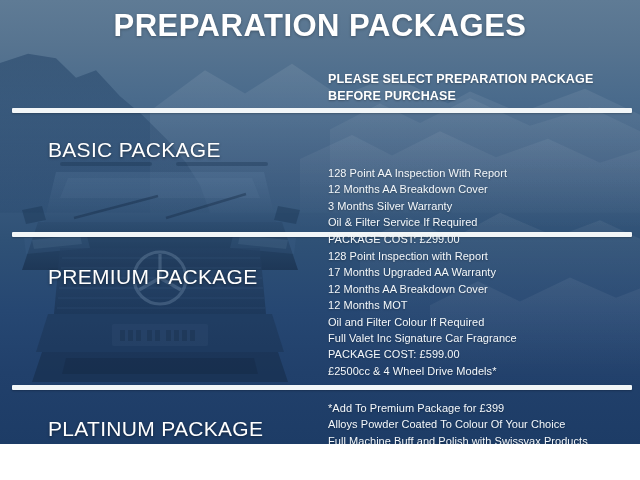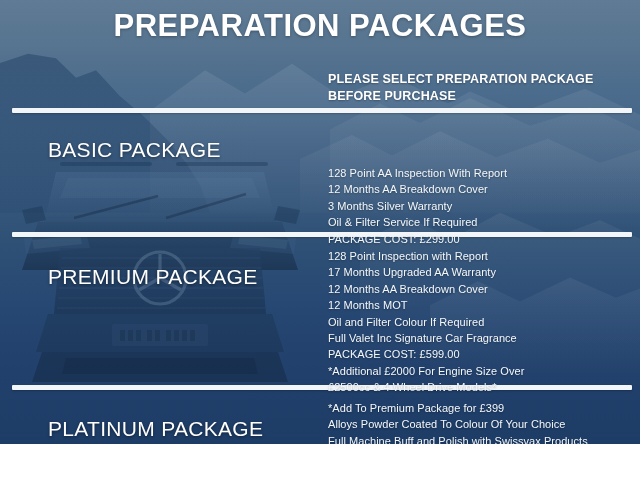--- a/index.html
+++ b/index.html
@@ -242,21 +242,20 @@
 
     <div class="pkg-title premium">PREMIUM PACKAGE</div>
     <div class="pkg-list premium">
       <div class="row">128 Point Inspection with Report</div>
       <div class="row">17 Months Upgraded AA Warranty</div>
       <div class="row">12 Months AA Breakdown Cover</div>
       <div class="row">12 Months MOT</div>
       <div class="row">Oil and Filter Colour If Required</div>
       <div class="row">Full Valet Inc Signature Car Fragrance</div>
       <div class="row">PACKAGE COST: £599.00</div>
-      <div class="row">*Additional £2000 For Engine Size Over</div>
       <div class="row">£2500cc &amp; 4 Wheel Drive Models*</div>
     </div>
 
     <div class="pkg-title platinum">PLATINUM PACKAGE</div>
     <div class="pkg-list platinum">
       <div class="row">*Add To Premium Package for £399</div>
       <div class="row">Alloys Powder Coated To Colour Of Your Choice</div>
       <div class="row">Full Machine Buff and Polish with Swissvax Products</div>
     </div>
 

